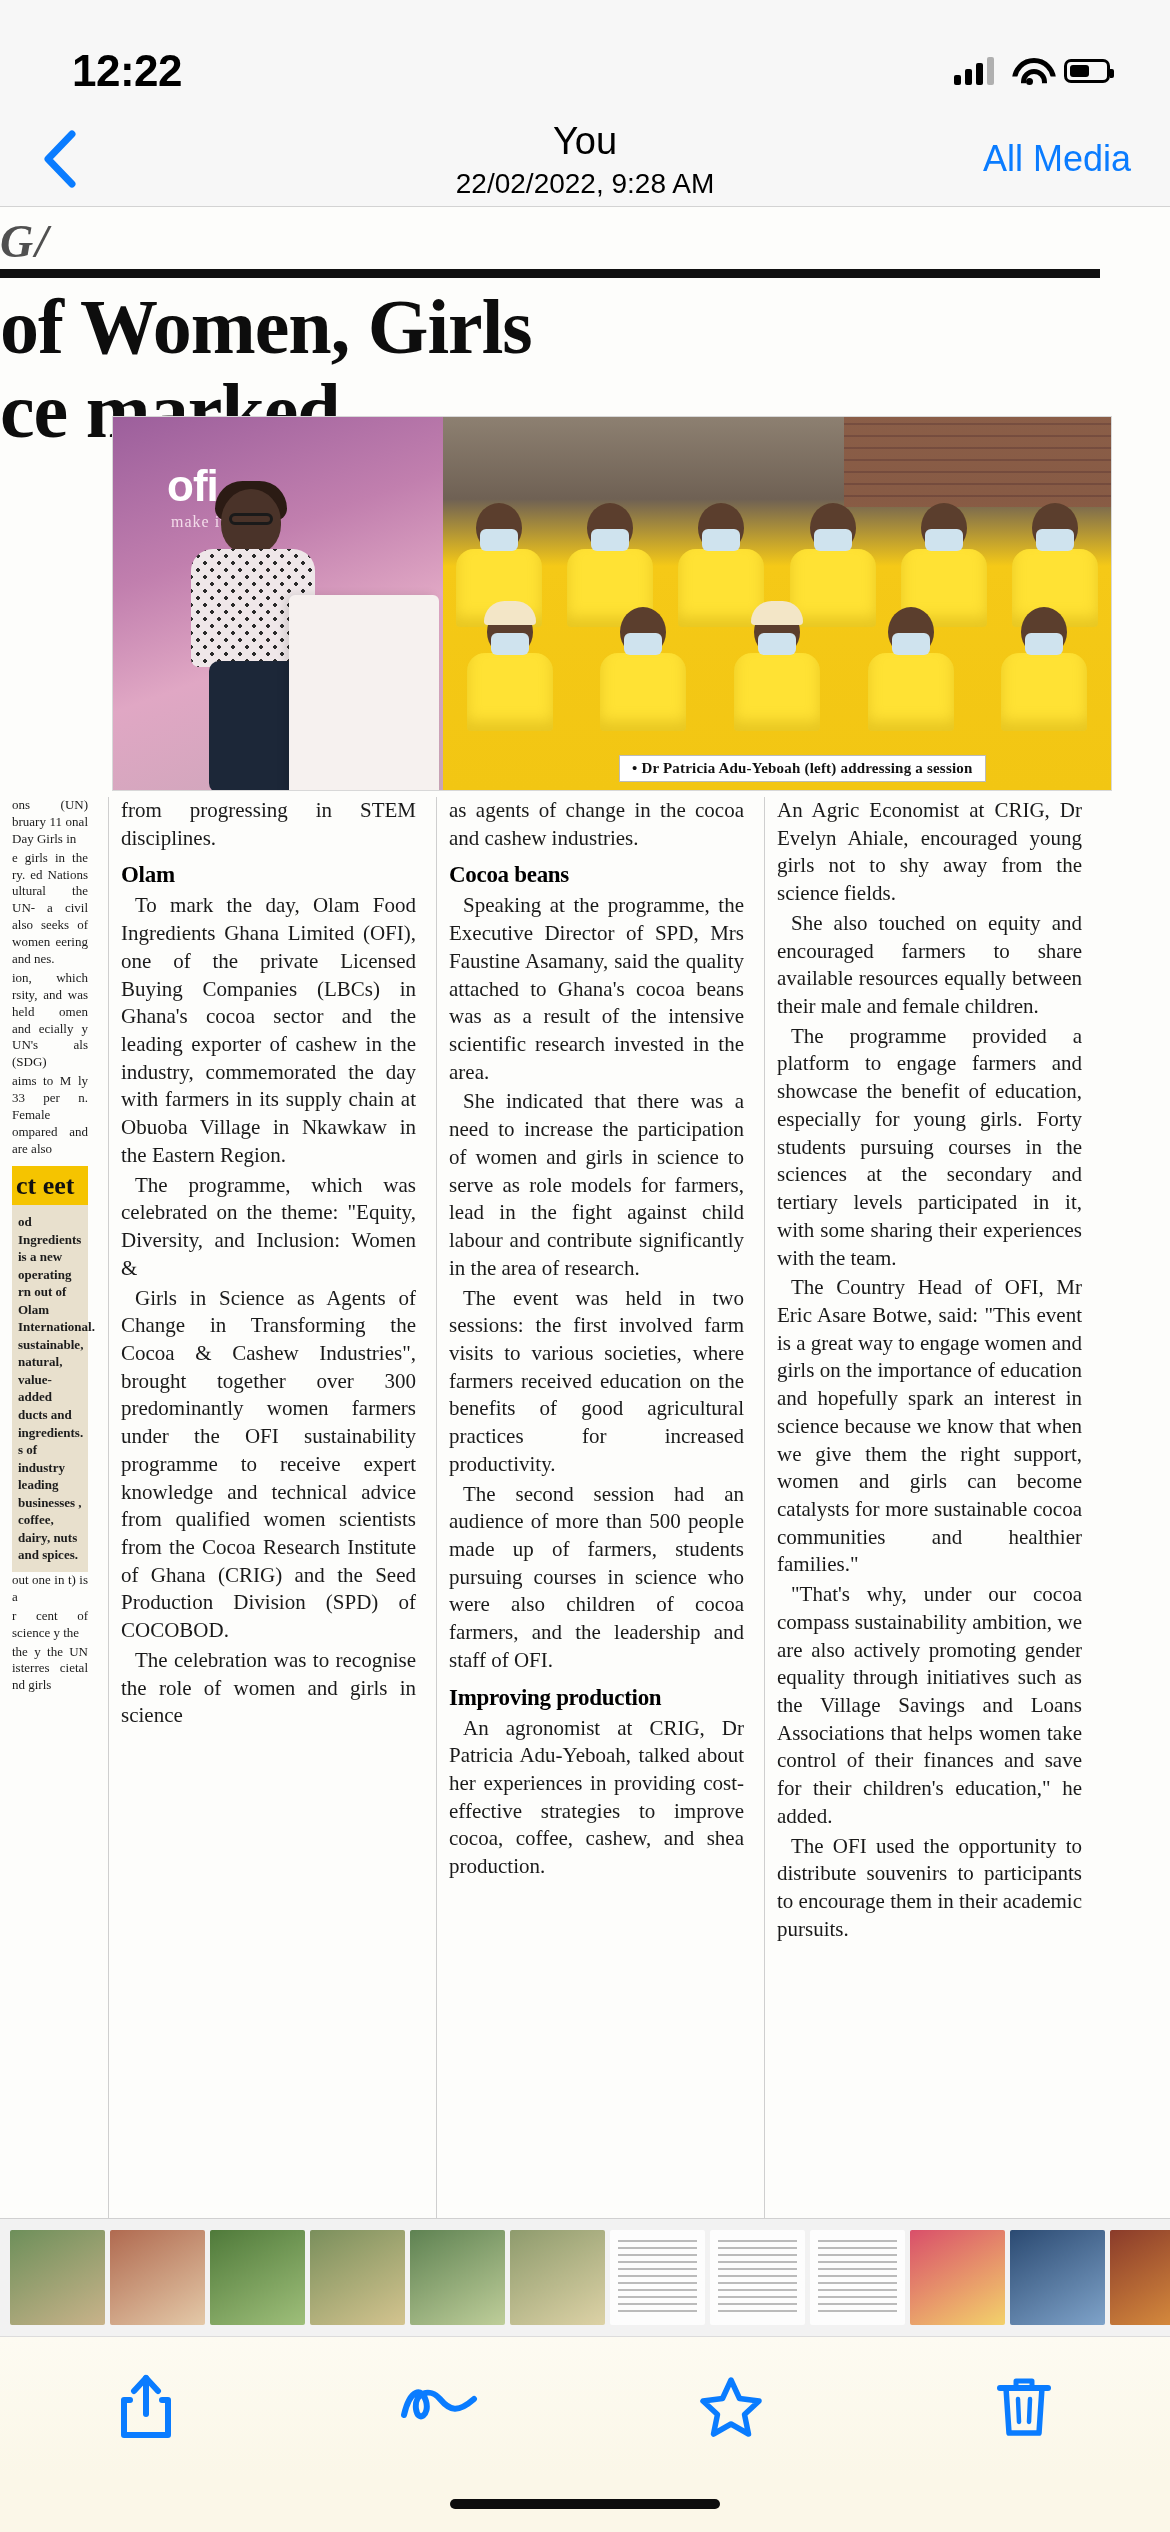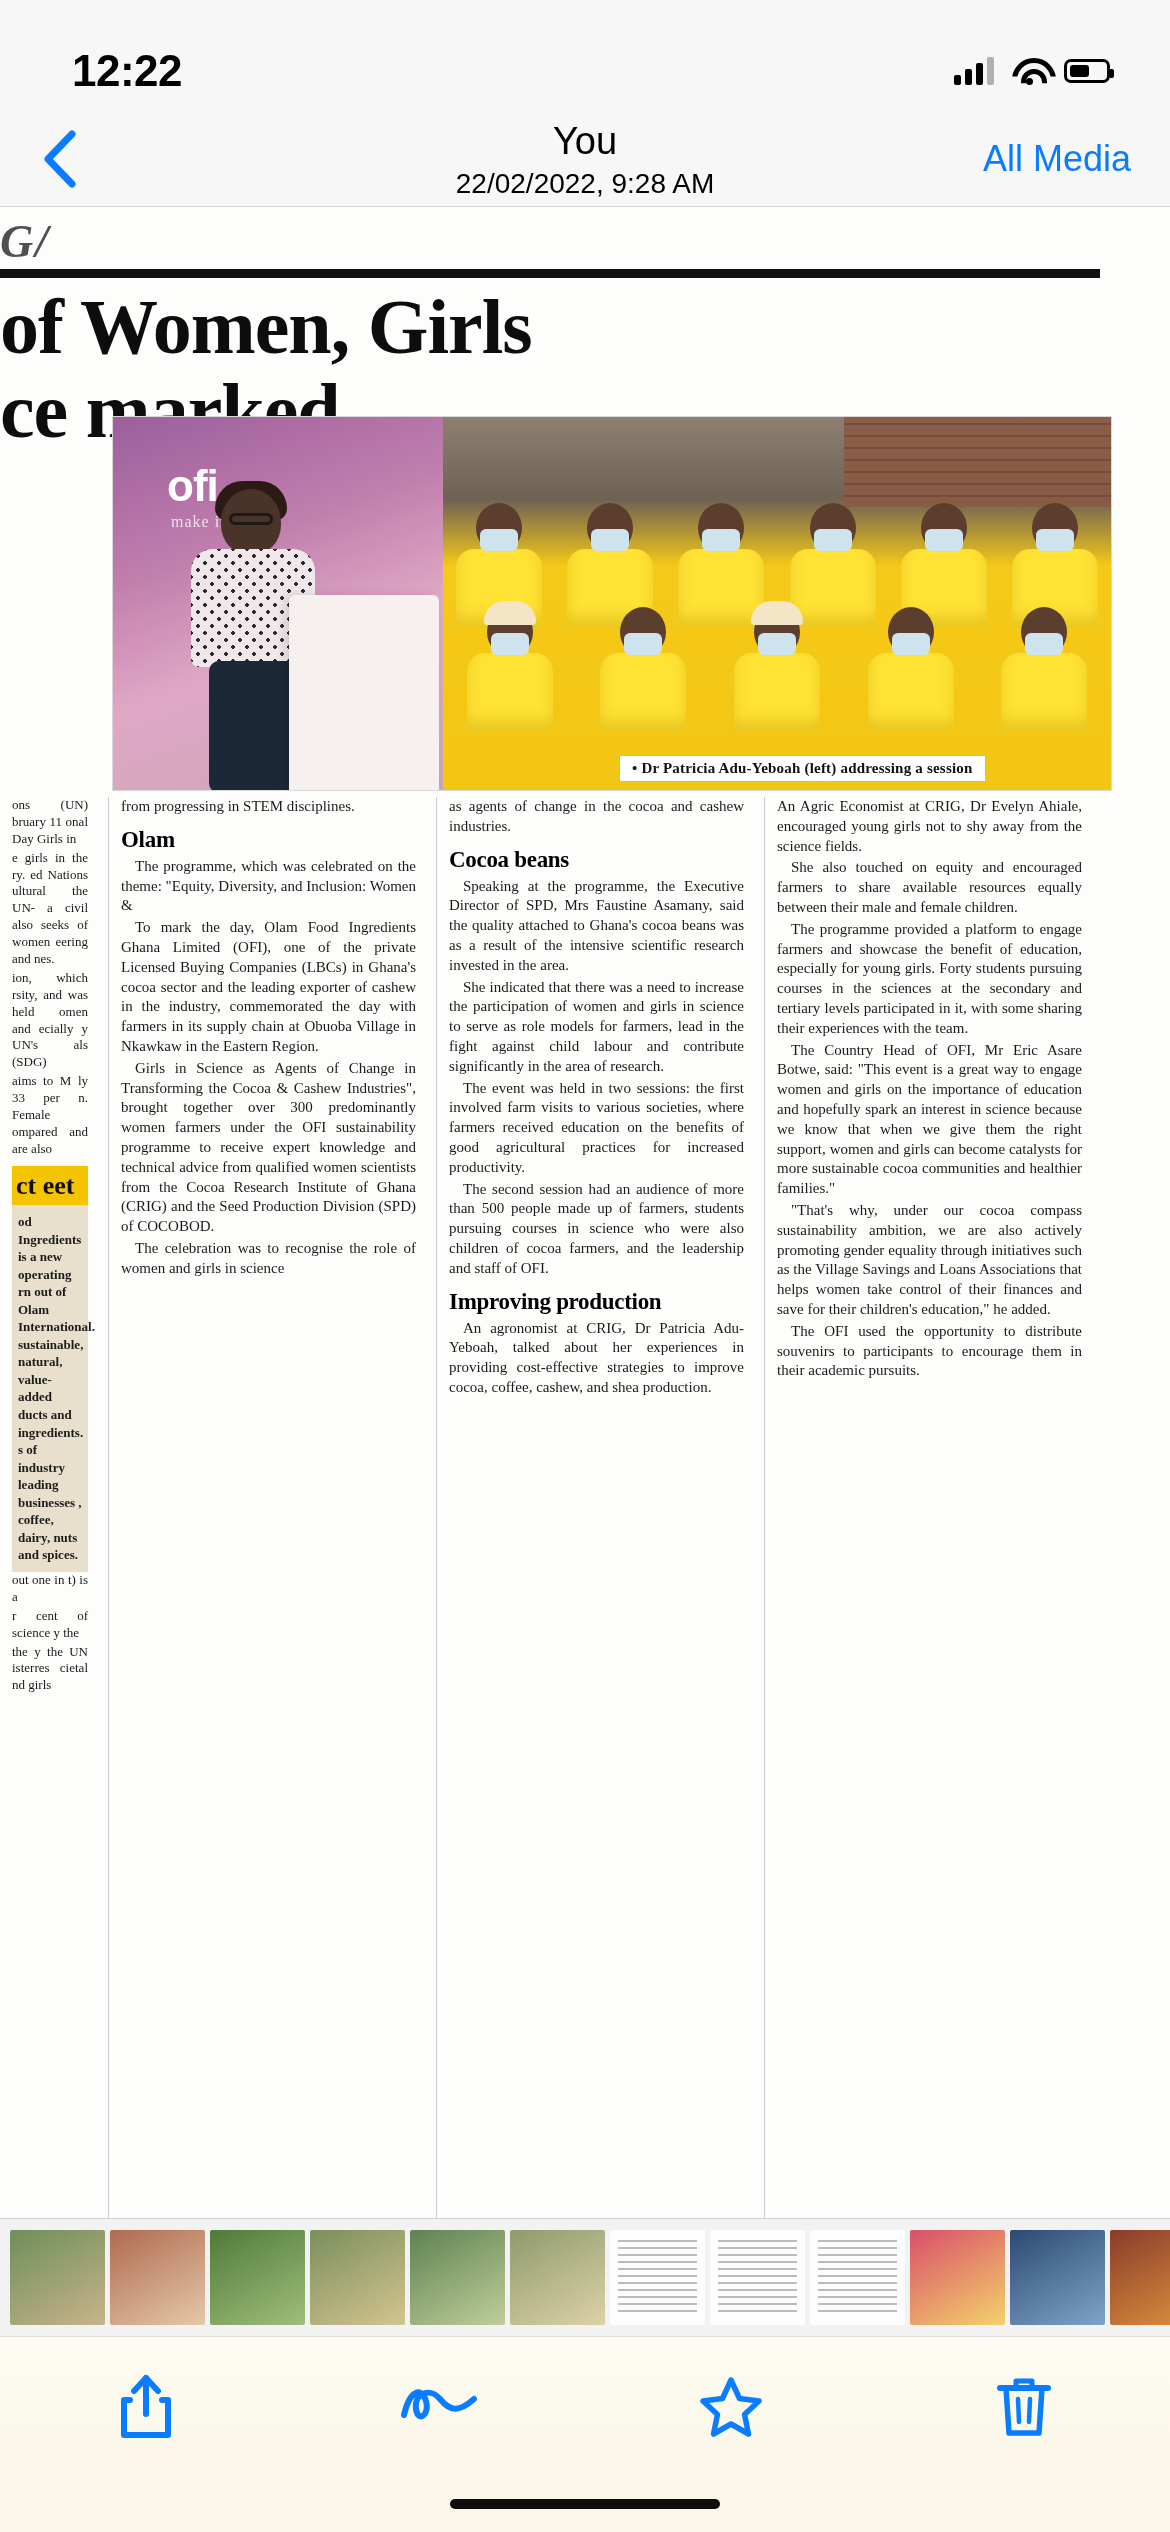--- a/index.html
+++ b/index.html
@@ -227,21 +227,21 @@
     position: absolute; left: 0; top: 590px; width: 1120px; bottom: 0;
     display: flex; gap: 8px;
     font-family: "Liberation Serif", serif;
   }
   .col { position: relative; padding: 0 12px; }
   .col.c0 { width: 100px; color: #222; }
   .col.c1 { width: 320px; border-left: 1px solid #cfcfcf; }
   .col.c2 { width: 320px; border-left: 1px solid #cfcfcf; }
   .col.c3 { width: 330px; border-left: 1px solid #cfcfcf; }
   .col p {
-    font-size: 15px; line-height: 1.32; text-align: justify;
+    font-size: 21px; line-height: 1.32; text-align: justify;
     text-indent: 14px; margin-bottom: 2px; color: #1a1a1a;
   }
   .col p.noind { text-indent: 0; }
   .col h3 {
     font-size: 23px; font-weight: 700; margin: 10px 0 4px; color: #000;
     letter-spacing: -.3px;
   }
   .col.c0 p { font-size: 13px; line-height: 1.3; text-indent: 0; }
   .ad-yellow {
     background: #f5c400; color: #111; font-weight: 700; font-size: 26px;
@@ -428,22 +428,22 @@
             <div class="ad-yellow">ct eet</div>
             <div class="ad-beige">od Ingredients is a new operating rn out of Olam International. sustainable, natural, value-added ducts and ingredients. s of industry leading businesses , coffee, dairy, nuts and spices.</div>
             <p>out one in t) is a</p>
             <p>r cent of science y the</p>
             <p>the y the UN isterres cietal nd girls</p>
           </div>
 
           <div class="col c1">
             <p class="noind">from progressing in STEM disciplines.</p>
             <h3>Olam</h3>
+            <p>To mark the day, Olam Food Ingredients Ghana Limited (OFI), one of the private Licensed Buying Companies (LBCs) in Ghana's cocoa sector and the leading exporter of cashew in the industry, commemorated the day with farmers in its supply chain at Obuoba Village in Nkawkaw in the Eastern Region.</p>
             <p>The programme, which was celebrated on the theme: "Equity, Diversity, and Inclusion: Women &amp;</p>
-            <p>To mark the day, Olam Food Ingredients Ghana Limited (OFI), one of the private Licensed Buying Companies (LBCs) in Ghana's cocoa sector and the leading exporter of cashew in the industry, commemorated the day with farmers in its supply chain at Obuoba Village in Nkawkaw in the Eastern Region.</p>
             <p>Girls in Science as Agents of Change in Transforming the Cocoa &amp; Cashew Industries", brought together over 300 predominantly women farmers under the OFI sustainability programme to receive expert knowledge and technical advice from qualified women scientists from the Cocoa Research Institute of Ghana (CRIG) and the Seed Production Division (SPD) of COCOBOD.</p>
             <p>The celebration was to recognise the role of women and girls in science</p>
           </div>
 
           <div class="col c2">
             <p class="noind">as agents of change in the cocoa and cashew industries.</p>
             <h3>Cocoa beans</h3>
             <p>Speaking at the programme, the Executive Director of SPD, Mrs Faustine Asamany, said the quality attached to Ghana's cocoa beans was as a result of the intensive scientific research invested in the area.</p>
             <p>She indicated that there was a need to increase the participation of women and girls in science to serve as role models for farmers, lead in the fight against child labour and contribute significantly in the area of research.</p>
             <p>The event was held in two sessions: the first involved farm visits to various societies, where farmers received education on the benefits of good agricultural practices for increased productivity.</p>

